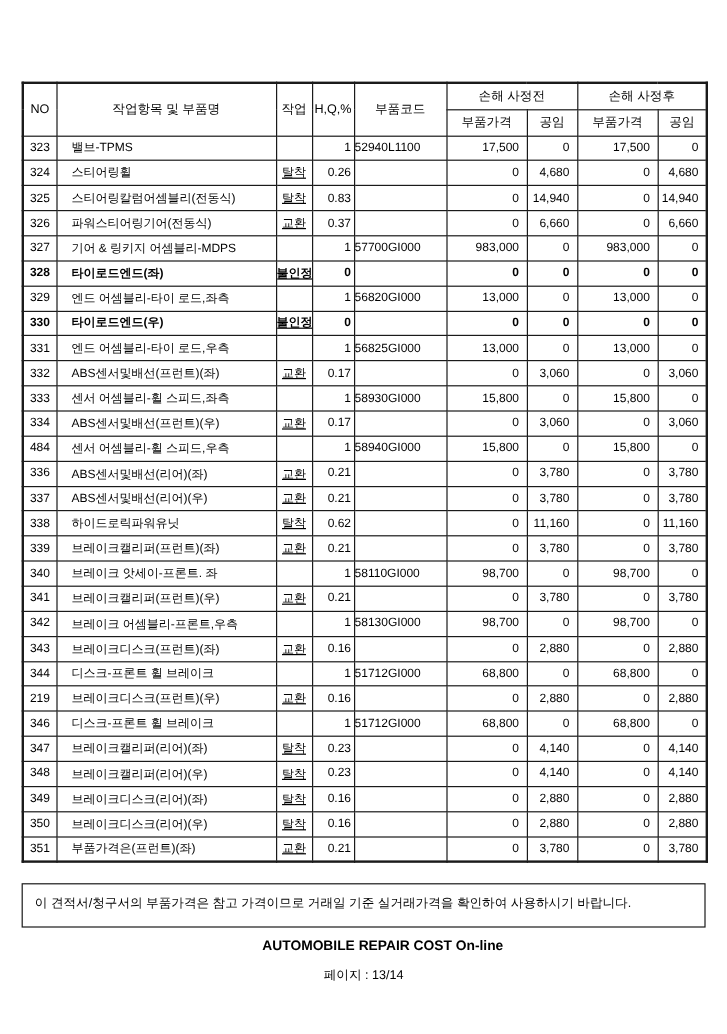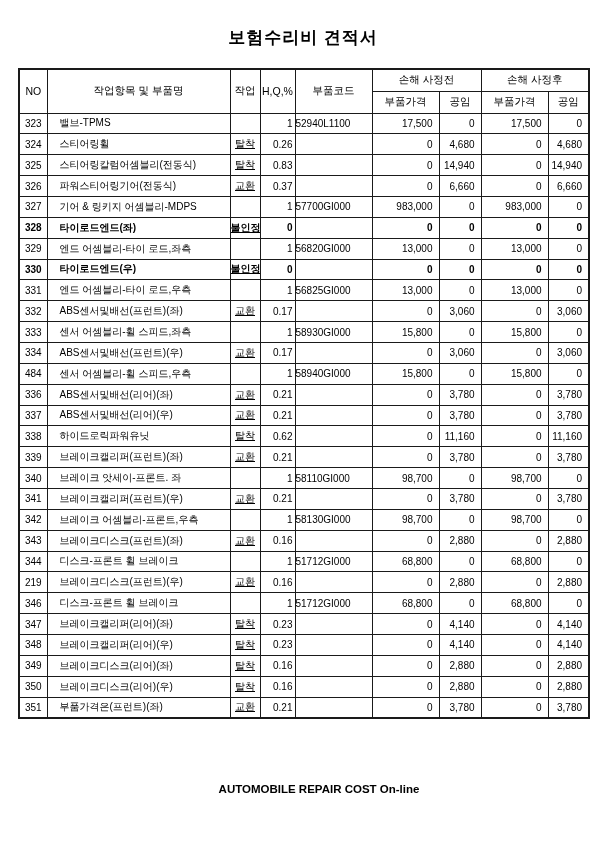--- a/index.html
+++ b/index.html
@@ -55,21 +55,20 @@
   .page-num {
     position: absolute; top: 806px; left: 0; width: 100%;
     text-align: center; font-size: 10.5px; color: #000;
   }
 </style>
 </head>
 <body>
 
 <div class="page">
 
-  <div class="title">보험수리비 견적서</div>
 
   <table class="main-table">
     <colgroup>
       <col style="width:28px">
       <col style="width:183px">
       <col style="width:30px">
       <col style="width:35px">
       <col style="width:77px">
       <col style="width:67px">
       <col style="width:42px">
@@ -409,17 +408,21 @@
           <td class="c-hq">0.21</td>
           <td class="c-code"></td>
           <td class="c-num">0</td>
           <td class="c-num">3,780</td>
           <td class="c-num">0</td>
           <td class="c-num">3,780</td>
         </tr>
       </tbody>
   </table>
 
+  <div class="note-box">
+    <span>이 견적서/청구서의 부품가격은 참고 가격이므로 거래일 기준 실거래가격을 확인하여 사용하시기 바랍니다.</span>
+  </div>
 
   <div class="brand">AUTOMOBILE REPAIR COST On-line</div>
 
+  <div class="page-num">페이지 : 13/14</div>
 
 </div>
 
 </body></html>

